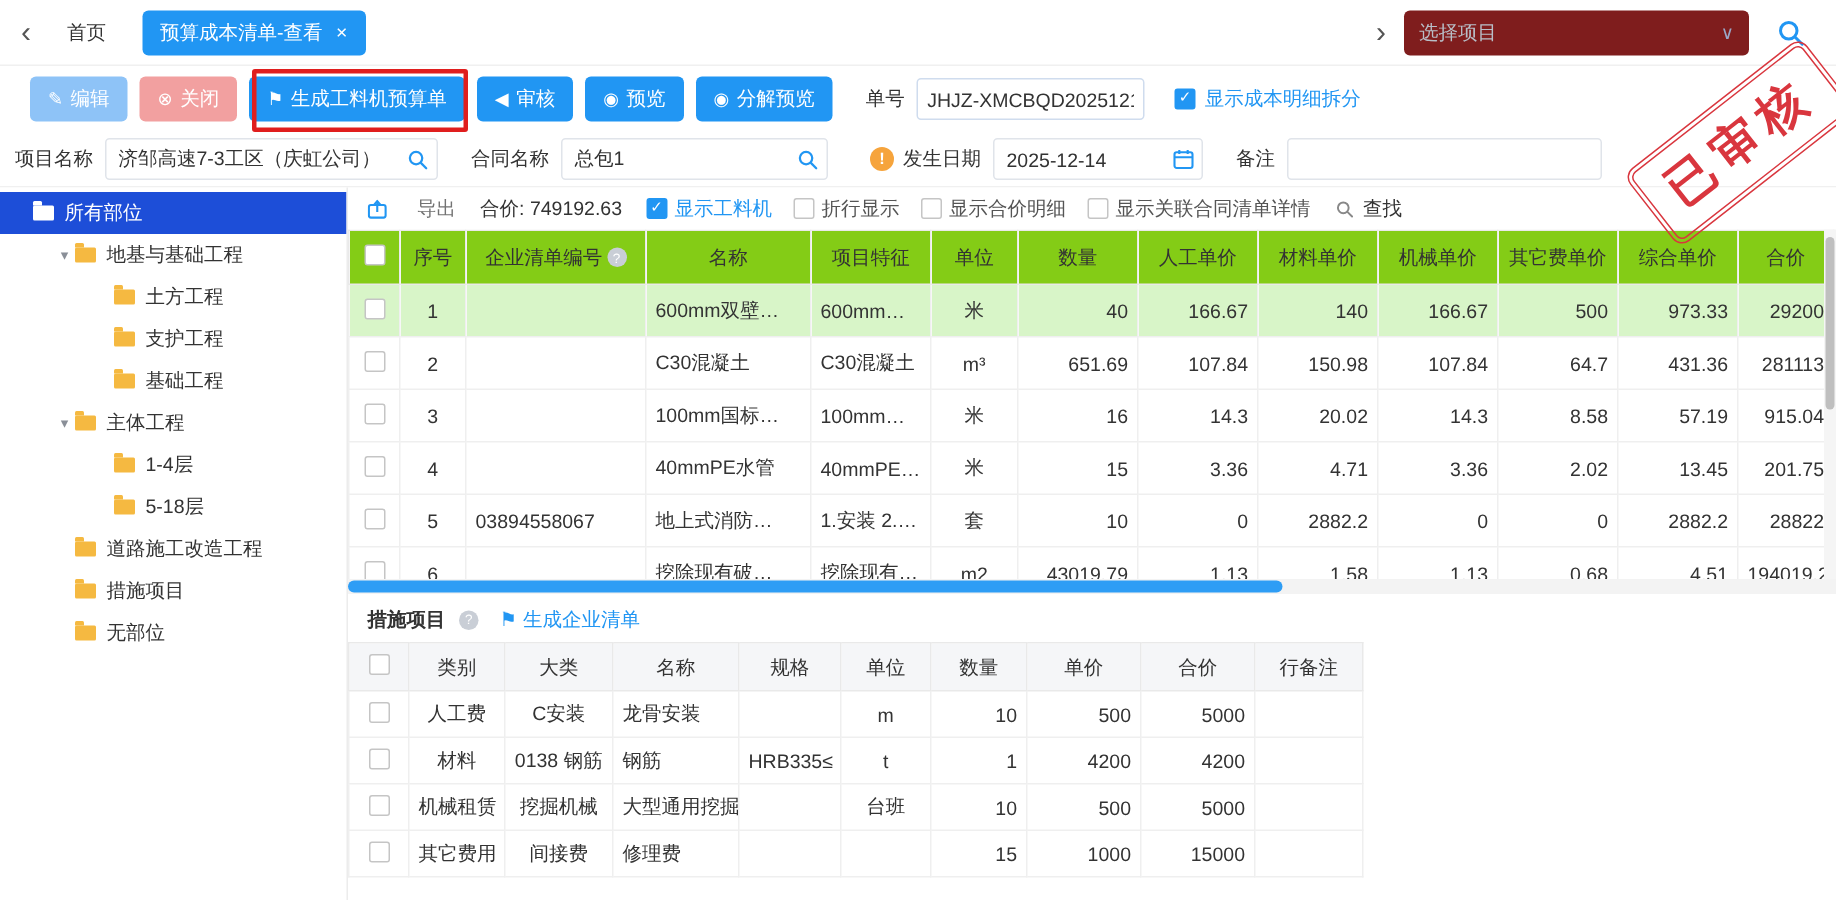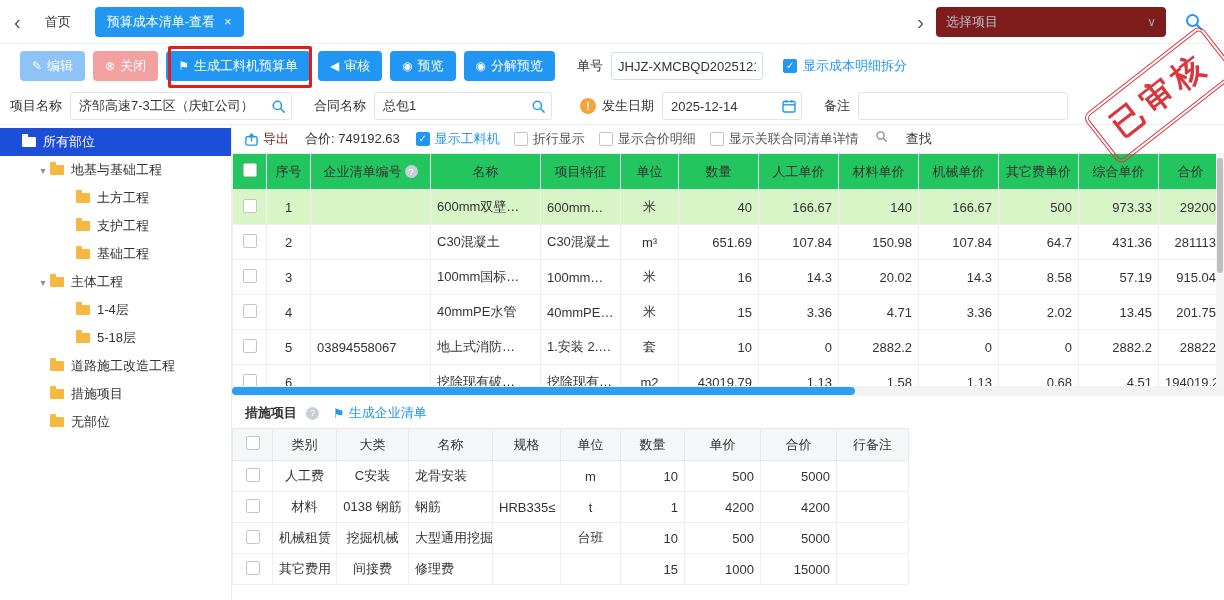--- a/index.html
+++ b/index.html
@@ -49,29 +49,29 @@
 .tree-item.lvl1{padding-left:36px}
 .tree-item.lvl2{padding-left:62px}
 .tree-item.selected{background:#1d4ed8;color:#fff}
 .caret{width:14px;color:#8a8f98;font-size:10px;display:inline-flex;justify-content:center;flex:none}
 .folder{width:14px;height:10px;background:#f5b941;border-radius:1px;position:relative;margin-right:7px;flex:none}
 .folder::before{content:"";position:absolute;top:-3px;left:0;width:6px;height:3px;background:#f5b941;border-radius:1px 1px 0 0}
 .selected .folder,.selected .folder::before{background:#fff}
 
 .main{flex:1;display:flex;flex-direction:column;position:relative;overflow:hidden}
 .tbl-toolbar{height:28px;display:flex;align-items:center;gap:16px;padding:0 13px;font-size:13px;white-space:nowrap}
-.export{display:flex;align-items:center;gap:5px;cursor:pointer;color:#7f1d1d}
+.export{display:flex;align-items:center;gap:20px;cursor:pointer;color:#737373}
 .total{color:#333}
 .opt{display:flex;align-items:center;gap:5px;color:#555;cursor:pointer}
 .opt.on .opt-lb{color:#2196f3}
-.find{display:flex;gap:18px;color:#333;cursor:pointer}
+.find{display:flex;align-items:center;gap:6px;color:#333;cursor:pointer}
 
 table{border-collapse:collapse;table-layout:fixed}
 .main-table{width:990px}
-th{background:#22c55e;font-weight:normal;height:36px;border:1px solid #e9e9e9;font-size:13px;color:#333;padding:0 6px;white-space:nowrap;overflow:hidden}
+th{background:#84cc16;font-weight:normal;height:36px;border:1px solid #e9e9e9;font-size:13px;color:#333;padding:0 6px;white-space:nowrap;overflow:hidden}
 td{height:35px;border:1px solid #efefef;padding:0 6px;font-size:13px;color:#333;white-space:nowrap;overflow:hidden;background:#fff}
 tr.sel td{background:#d8f5c8}
 .al{text-align:left}.ac{text-align:center}.ar{text-align:right}
 .mt-wrap{height:233px;overflow:hidden;flex:none}
 .help{display:inline-flex;width:13px;height:13px;border-radius:50%;background:#c9ced6;color:#fff;font-size:9px;align-items:center;justify-content:center;margin-left:3px;vertical-align:1px}
 
 .hscroll{height:10px;background:#f3f3f3;position:relative;flex:none;cursor:pointer}
 .hscroll .thumb{position:absolute;left:0;top:1px;height:8px;width:623px;background:#2e9df5;border-radius:4px}
 .vscroll{position:absolute;right:0;top:28px;width:8px;height:233px;background:#f5f5f5;cursor:pointer}
 .vscroll .vthumb{position:absolute;top:5px;left:1px;width:6px;height:115px;background:#bfbfbf;border-radius:3px}

